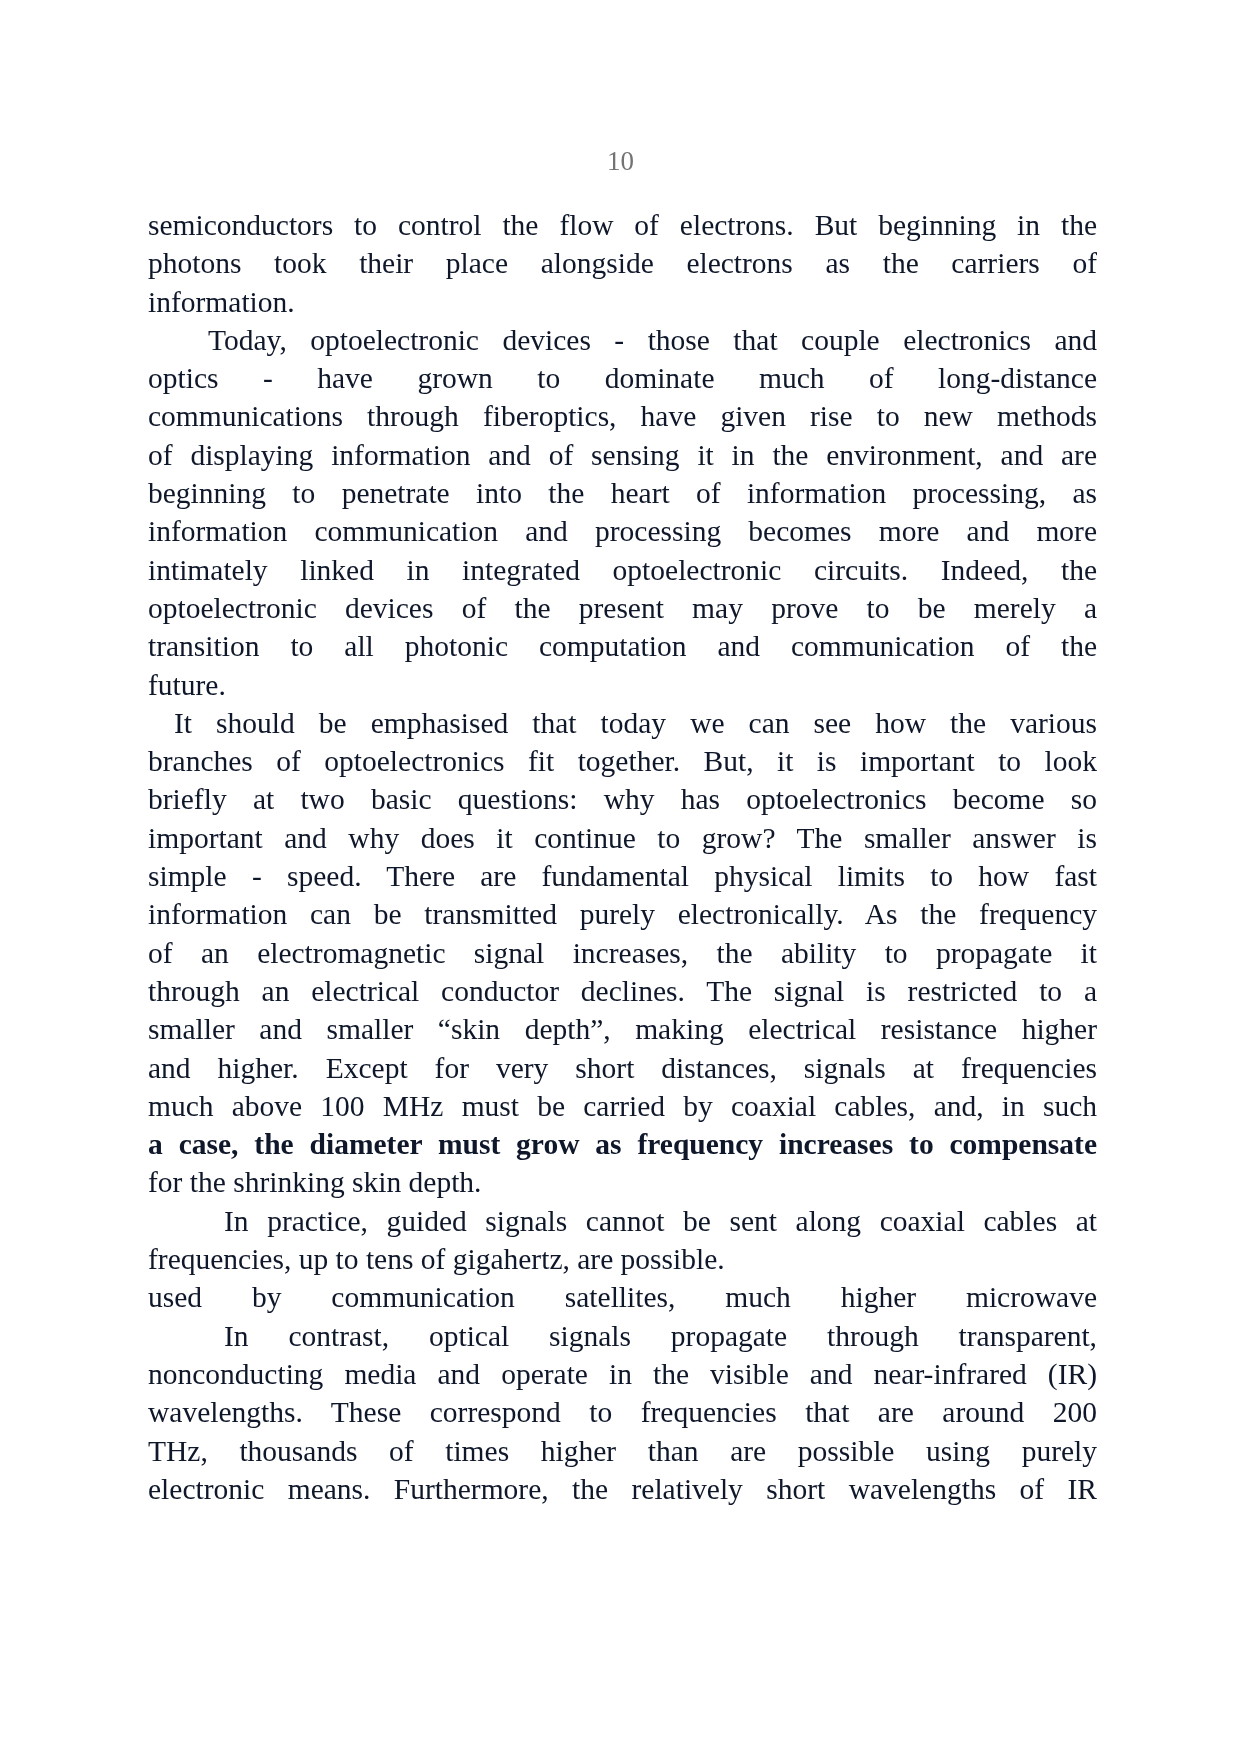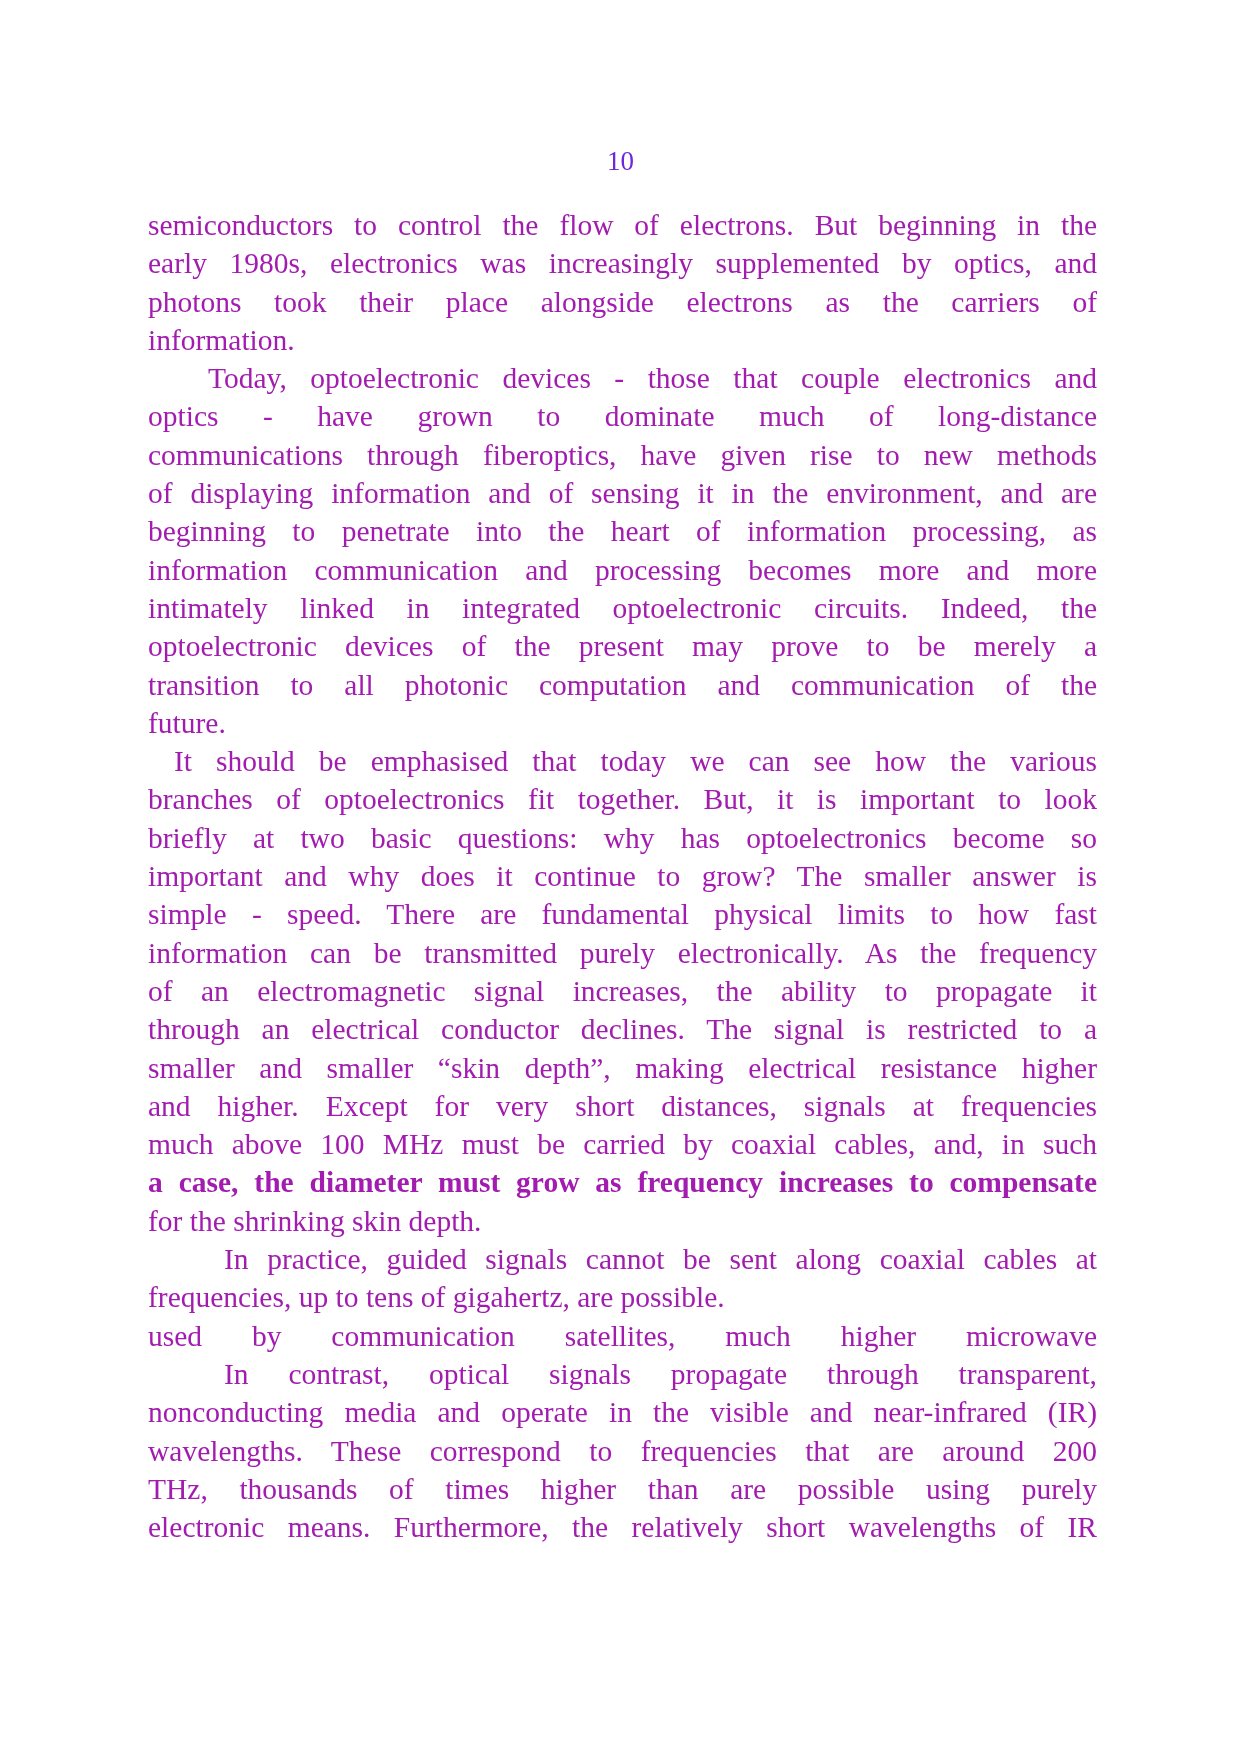--- a/index.html
+++ b/index.html
@@ -1,24 +1,24 @@
 <!DOCTYPE html>
 <html><head>
 <meta charset="utf-8">
 <style>
   html, body { margin: 0; padding: 0; background: #ffffff; }
   body { width: 1241px; height: 1755px; position: relative; overflow: hidden; }
   .page-number {
     position: absolute; top: 146px; left: 0; width: 1241px; text-align: center;
-    font-family: "Liberation Serif", serif; font-size: 27px; color: #6d28d9;
+    font-family: "Liberation Serif", serif; font-size: 27px; color: #737373;
     line-height: 30px;
   }
   .body-text {
     position: absolute; top: 206px; left: 148px; width: 949px;
-    font-family: "Liberation Serif", serif; font-size: 29.5px; color: #a21caf;
+    font-family: "Liberation Serif", serif; font-size: 29.5px; color: #0f172a;
     line-height: 38.3px;
   }
   .para { margin: 0; }
   .line {
     display: block; height: 38.3px; white-space: nowrap;
     text-align: justify; text-align-last: justify; overflow: visible;
   }
   .line.last { text-align-last: left; }
   .line.indent-lg { padding-left: 60px; }
   .line.indent-md { padding-left: 76px; }
@@ -26,21 +26,20 @@
 </style>
 </head>
 <body>
 
 <div class="page-number">10</div>
 
 <div class="body-text">
 
   <div class="para">
     <span class="line" style="white-space: normal; overflow: hidden;">semiconductors to control the flow of electrons. But beginning in the</span>
-    <span class="line" style="white-space: normal; overflow: hidden;">early 1980s, electronics was increasingly supplemented by optics, and</span>
     <span class="line" style="white-space: normal; overflow: hidden;">photons took their place alongside electrons as the carriers of</span>
     <span class="line last" style="white-space: normal; overflow: hidden;">information.</span>
   </div>
 
   <div class="para">
     <span class="line indent-lg" style="white-space: normal; overflow: hidden;">Today, optoelectronic devices - those that couple electronics and</span>
     <span class="line" style="white-space: normal; overflow: hidden;">optics - have grown to dominate much of long-distance</span>
     <span class="line" style="white-space: normal; overflow: hidden;">communications through fiberoptics, have given rise to new methods</span>
     <span class="line" style="white-space: normal; overflow: hidden;">of displaying information and of sensing it in the environment, and are</span>
     <span class="line" style="white-space: normal; overflow: hidden;">beginning to penetrate into the heart of information processing, as</span>

